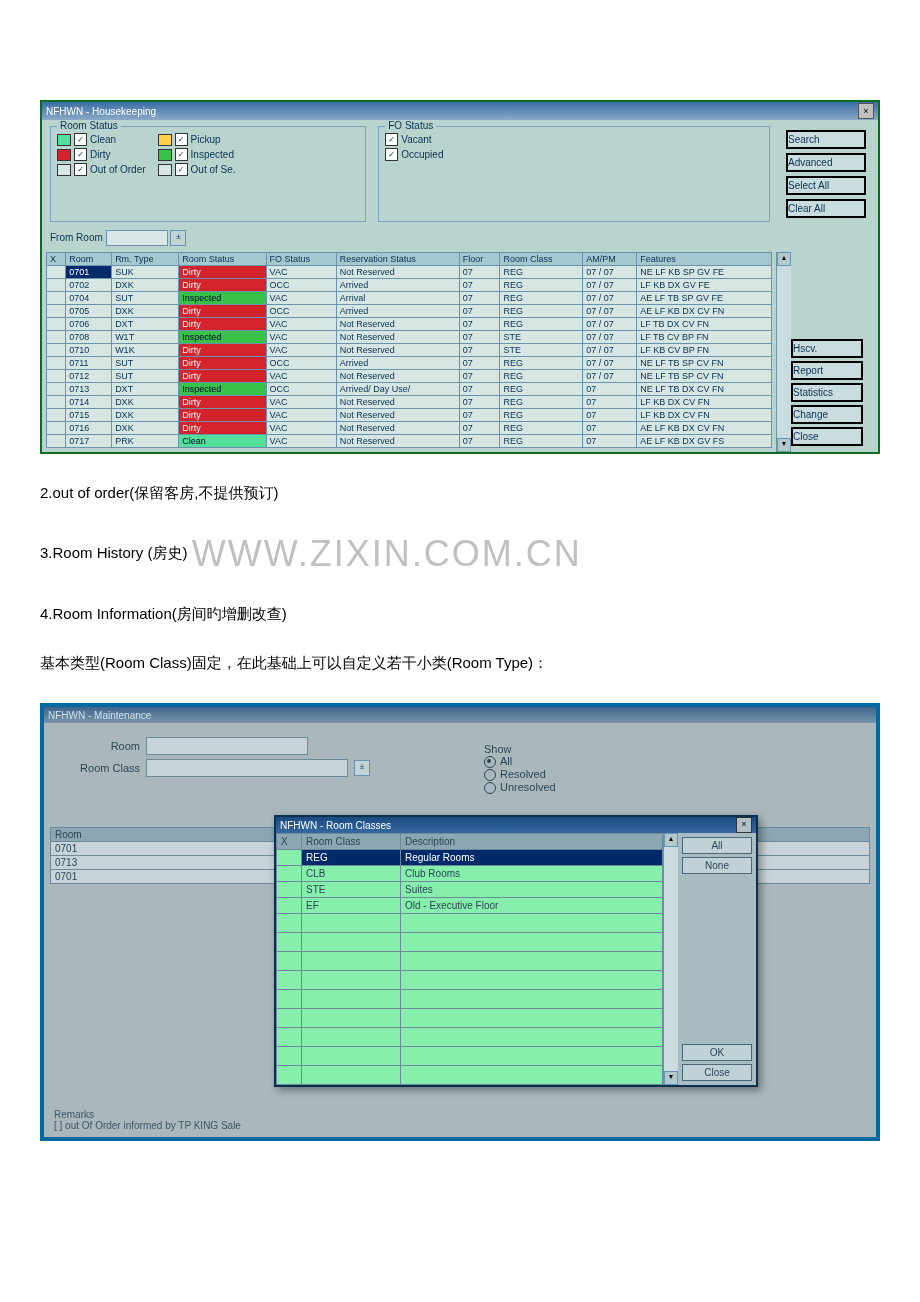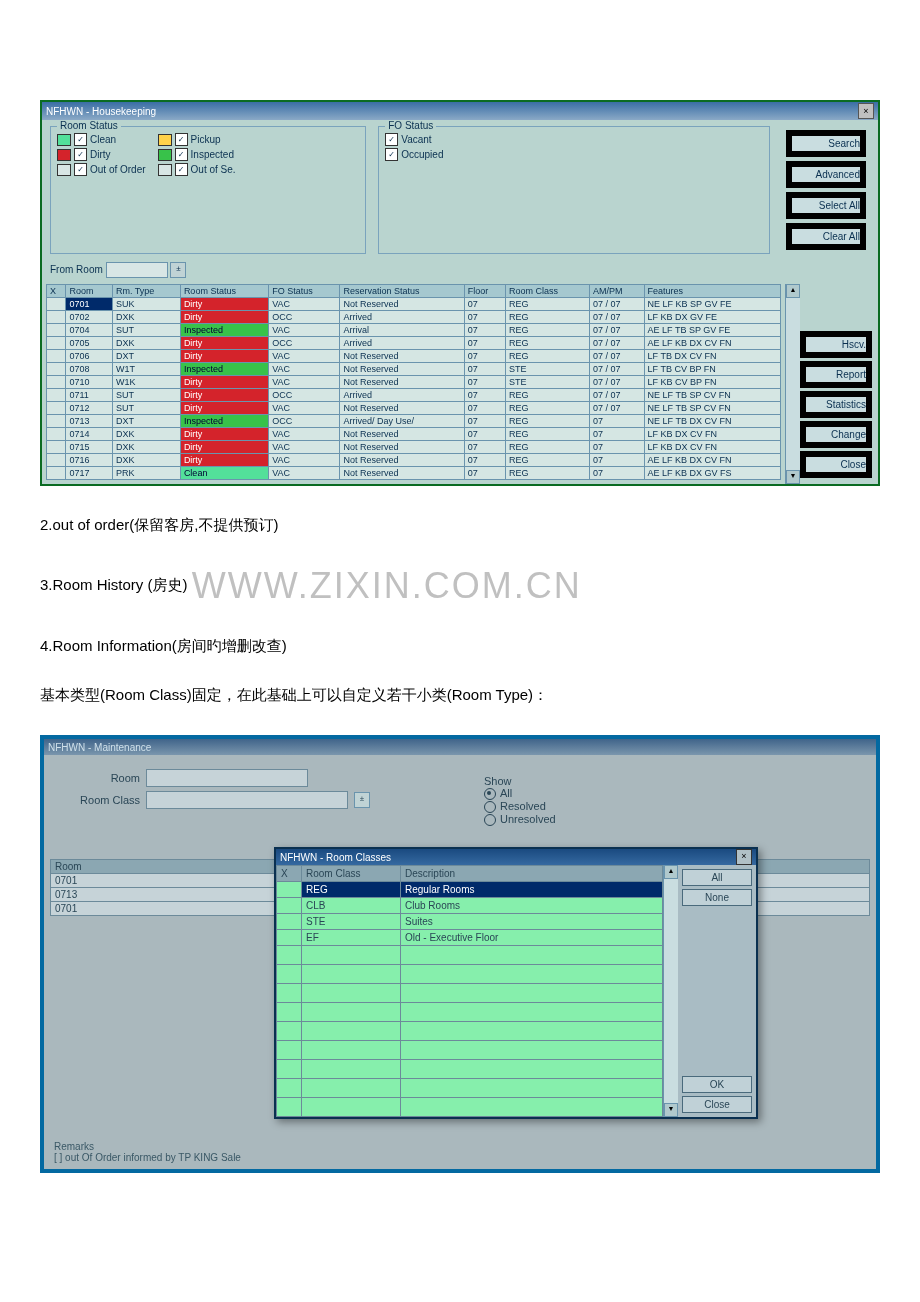--- a/index.html
+++ b/index.html
@@ -74,24 +74,24 @@
   }
   .side-btns {
     width: 80px;
     display: flex;
     flex-direction: column;
     gap: 4px;
     padding: 4px;
   }
   .btn {
     background: #c9dde0;
-    border: 6px solid #000000;
+    border: 2px solid #000000;
     font-size: 10px;
     padding: 2px 0;
-    text-align: right;
+    text-align: left;
     color: #0a3050;
   }
   .from-room {
     padding: 2px 8px 6px 8px;
     font-size: 10px;
     color: #0a3050;
   }
   .tinybox {
     display: inline-block;
     width: 60px; height: 14px;
@@ -129,21 +129,21 @@
   .grid td { background: #d5e6e3; color: #0a3050; }
   .grid td.sel { background: #002a6a; color: #fff; }
   .grid td.dirty { background: #d4232b; color: #fff; }
   .grid td.clean { background: #53e09a; color: #003; }
   .grid td.insp { background: #38c24a; color: #003; }
   .grid td.occ { color: #0a3050; }
   .grid-wrap { display: flex; }
   .grid-area { flex: 1; padding: 0 4px 4px 4px; }
   .right-sidebtns {
     width: 72px;
-    padding: 0 6px 6px 0;
+    padding: 0 15px 6px 0;
     display: flex;
     flex-direction: column;
     justify-content: flex-end;
     gap: 3px;
   }
   .scroll-col {
     width: 14px;
     background: #c9dde0;
     border-left: 1px solid #6a94ad;
     position: relative;

